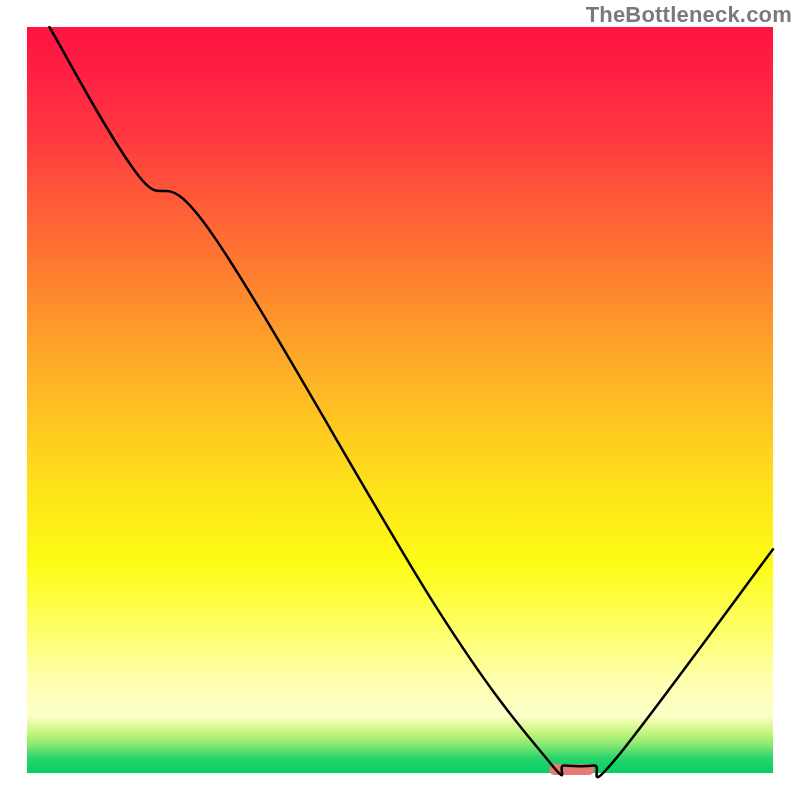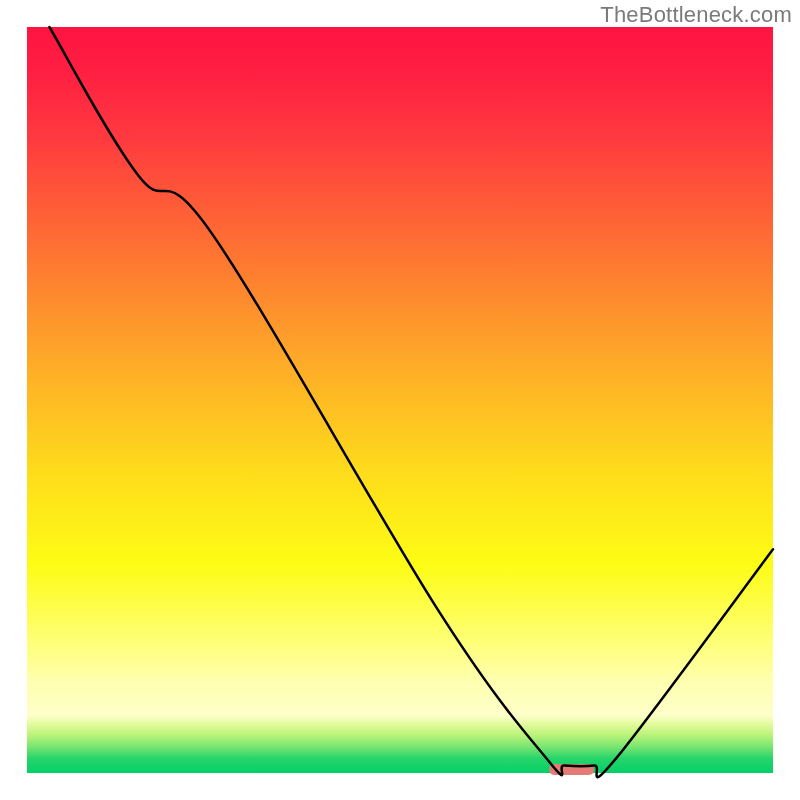--- a/index.html
+++ b/index.html
@@ -13,21 +13,21 @@
   .canvas {
     position: relative;
     width: 800px;
     height: 800px;
   }
   .watermark {
     position: absolute;
     top: 2px;
     right: 8px;
     font-size: 22px;
-    font-weight: normal;
+    font-weight: bold;
     color: #7a7a7a;
     z-index: 10;
     letter-spacing: 0.2px;
   }
   svg {
     position: absolute;
     top: 0;
     left: 0;
   }
 </style>

